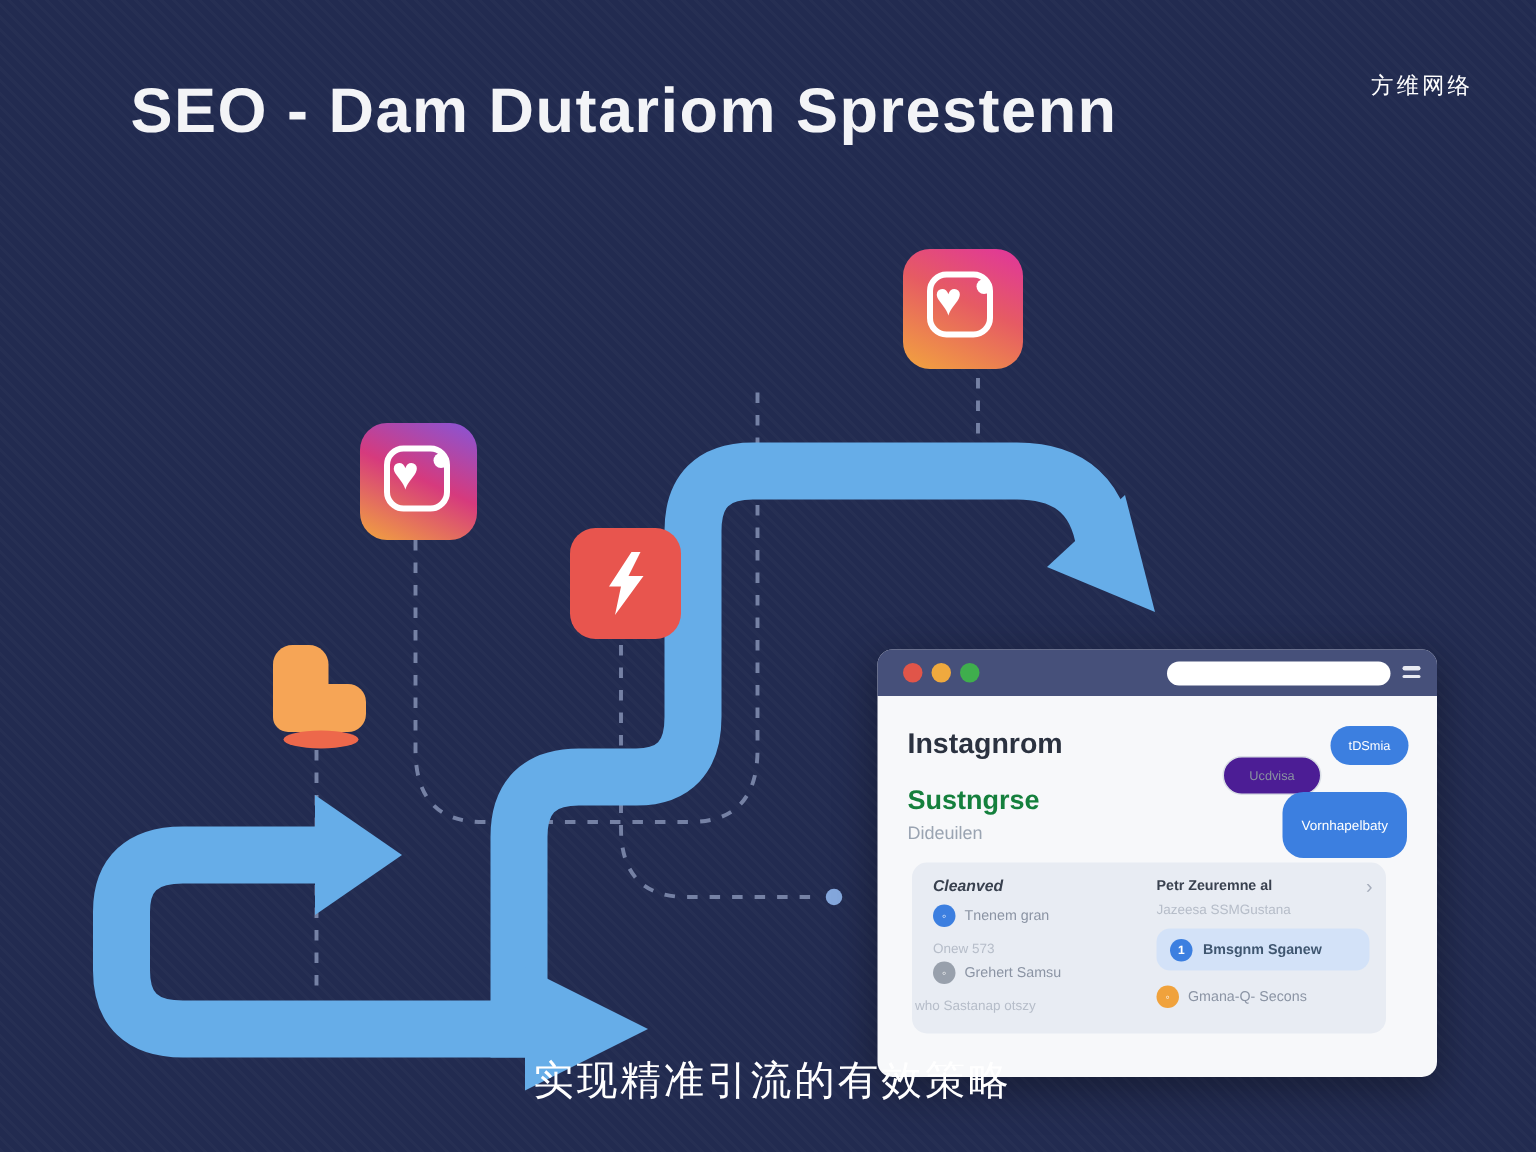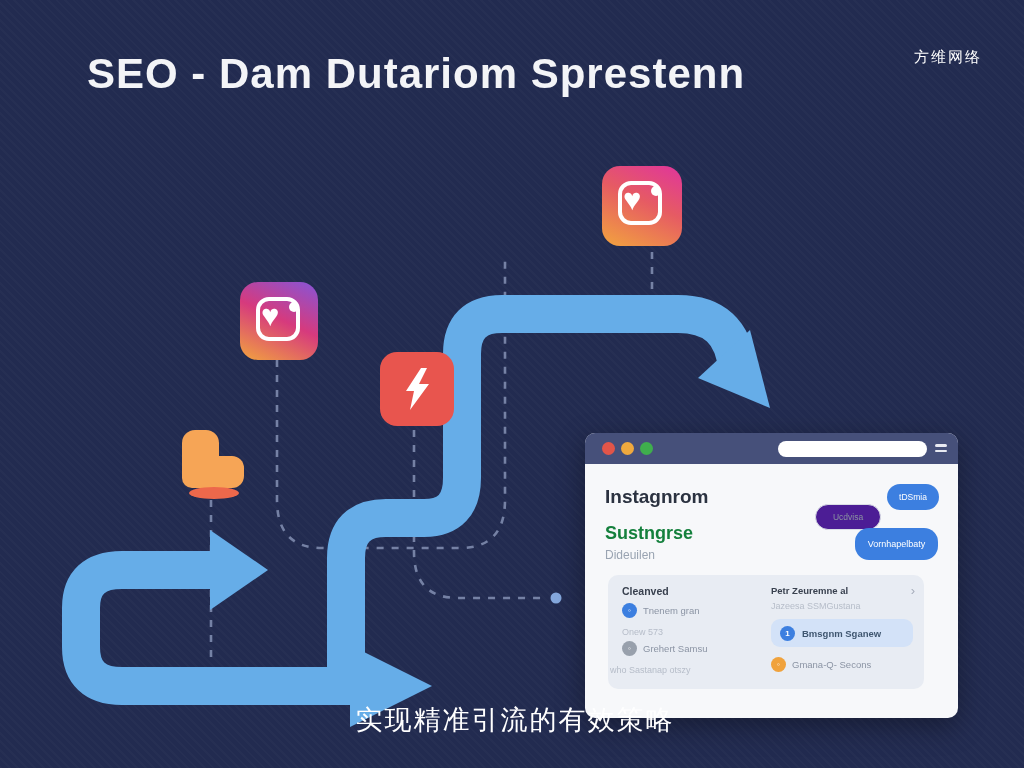--- a/index.html
+++ b/index.html
@@ -61,21 +61,21 @@
   .burger{position:absolute;right:11px;top:11px;width:12px;}
   .burger span{display:block;height:2.5px;background:#e8eaf2;border-radius:2px;margin-bottom:3px;}
 
   .row1-name{position:absolute;left:20px;top:53px;font-size:19px;font-weight:600;color:#2b3240;}
   .btn{position:absolute;border-radius:14px;font-size:8.5px;display:flex;align-items:center;
        justify-content:center;}
   .btn-outline{left:230px;top:51px;width:66px;height:26px;background:#4c1d95;border:1px solid #d9dee5;
                color:#8a93a1;margin-top:20px;}
   .btn-blue{background:#3c7fe0;color:#fff;}
   .btn-follow{left:302px;top:51px;width:52px;height:26px;}
-  .btn-cta{left:270px;top:95px;width:83px;height:32px;font-size:9px;}
+  .btn-cta{left:270px;top:95px;width:83px;height:44px;font-size:9px;}
   .prof-title{position:absolute;left:20px;top:90px;font-size:18px;font-weight:bold;color:#15803d;}
   .prof-sub{position:absolute;left:20px;top:115px;font-size:12px;color:#9aa4b2;}
 
   .panel{position:absolute;left:23px;top:142px;width:316px;height:114px;background:#e8ecf3;
          border-radius:10px;}
   .p-head{position:absolute;font-size:10.5px;font-weight:700;color:#39414f;}
   .p-row{position:absolute;display:flex;align-items:center;gap:6px;}
   .p-ico{width:15px;height:15px;border-radius:50%;flex:0 0 auto;display:flex;align-items:center;
          justify-content:center;color:#fff;font-size:8px;font-weight:bold;}
   .ico-blue{background:#3c7fe0;}
@@ -161,21 +161,21 @@
     <div class="row1-name">Instagnrom</div>
     <div class="btn btn-outline">Ucdvisa</div>
     <div class="btn btn-blue btn-follow">tDSmia</div>
 
     <div class="prof-title">Sustngrse</div>
     <div class="prof-sub">Dideuilen</div>
     <div class="btn btn-blue btn-cta">Vornhapelbaty</div>
 
     <div class="panel">
 
-      <div class="p-head" style="left:14px;top:10px;">Cleanved</div>
+      <div class="p-head" style="left:14px;top:10px;font-style:italic;">Cleanved</div>
       <div class="p-row" style="left:14px;top:28px;">
         <span class="p-ico ico-blue">◦</span>
         <span class="p-label">Tnenem gran</span>
       </div>
       <div class="p-meta" style="left:14px;top:52px;">Onew 573</div>
       <div class="p-row" style="left:14px;top:66px;">
         <span class="p-ico ico-gray">◦</span>
         <span class="p-label">Grehert Samsu</span>
       </div>
       <div class="p-meta" style="left:2px;top:90px;">who Sastanap otszy</div>

